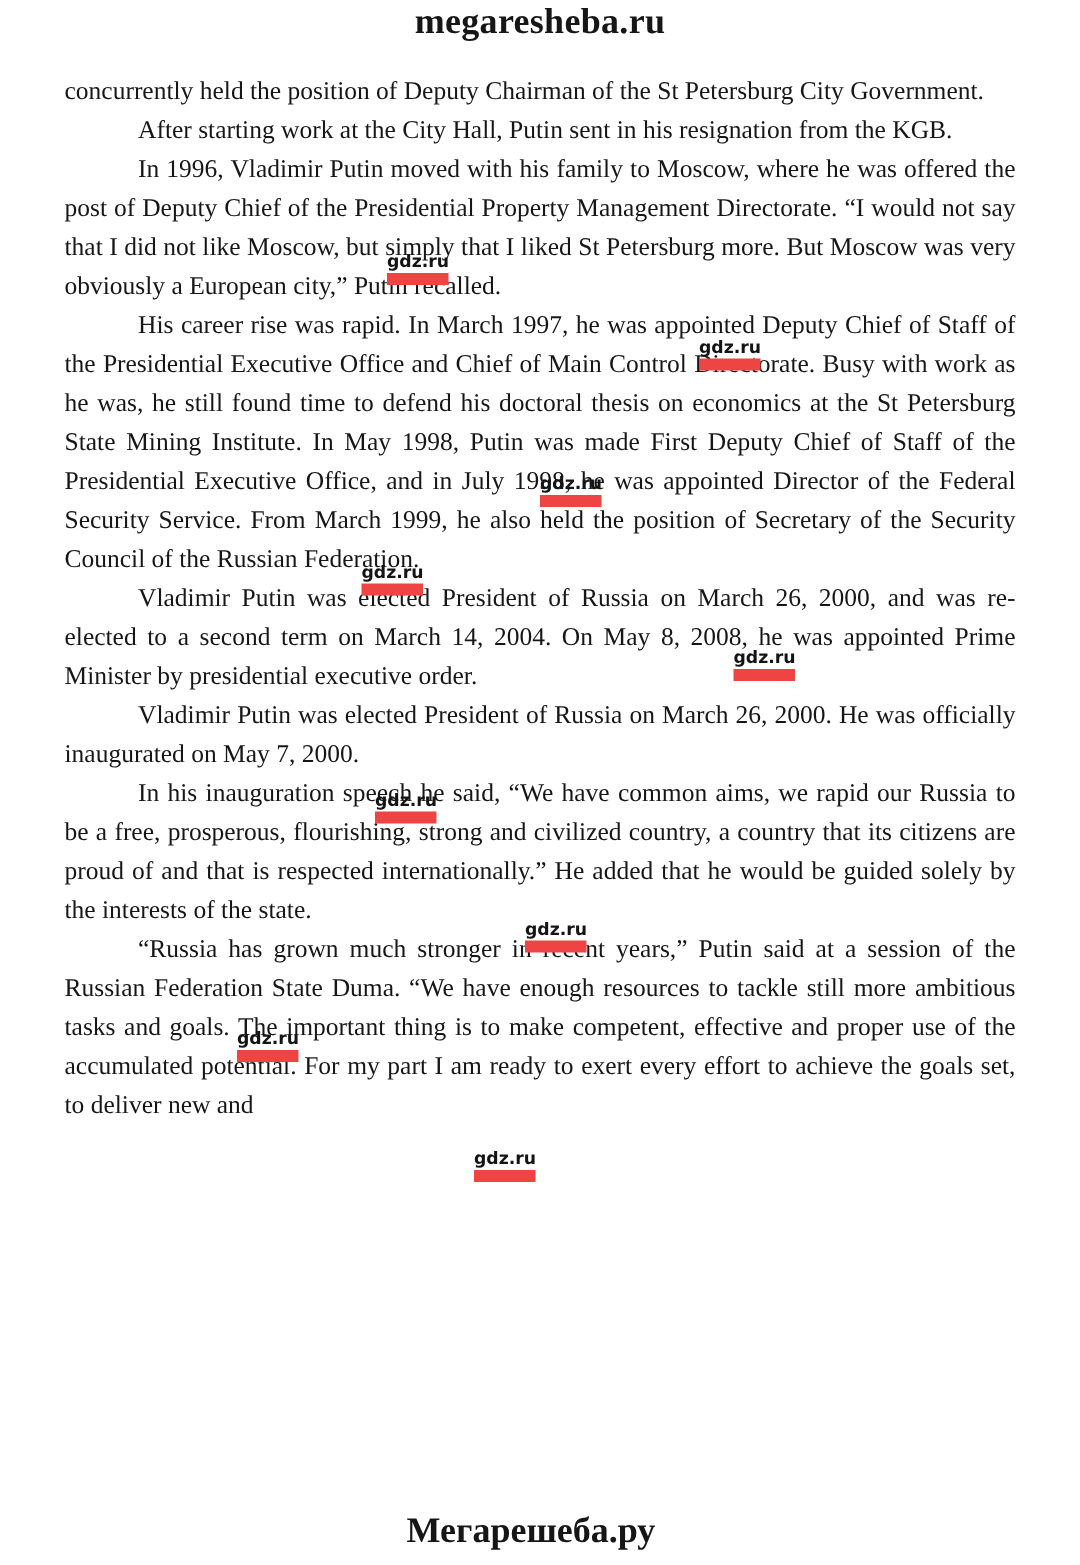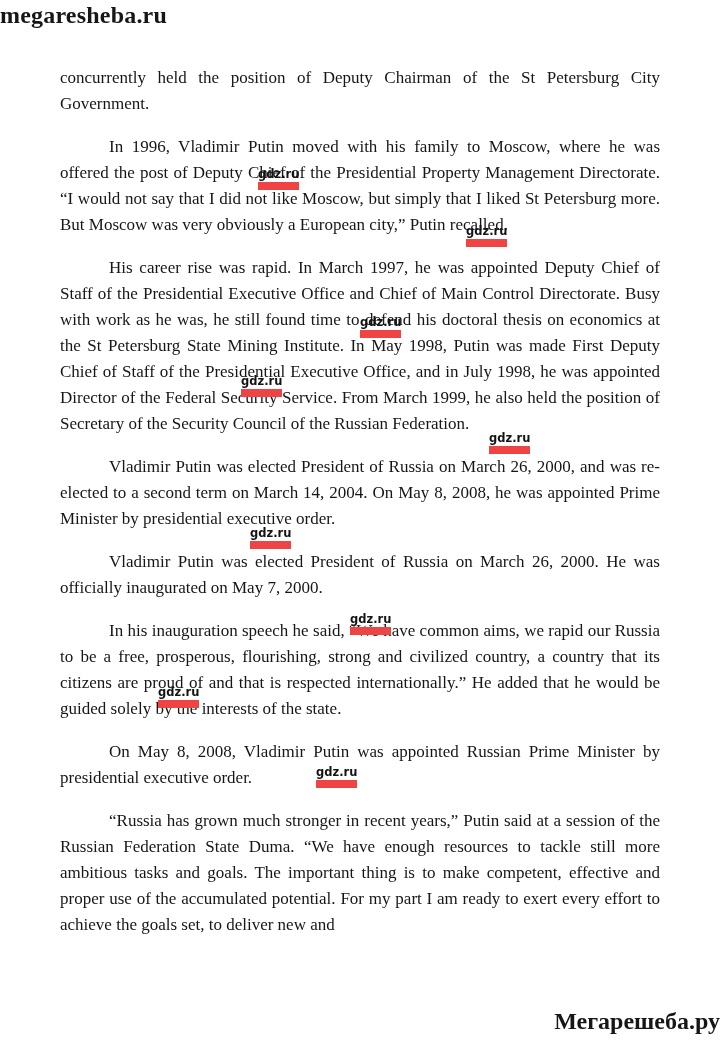--- a/index.html
+++ b/index.html
@@ -8,40 +8,41 @@
     height: 1043px;
     background: #ffffff;
     position: relative;
     overflow: hidden;
     font-family: "Liberation Serif", serif;
     color: #161616;
   }
   .site-header {
     position: absolute;
     top: 2px; left: 0; right: 0;
+    text-align: center;
     font-weight: bold;
     font-size: 24px;
     letter-spacing: 0.2px;
   }
   .article {
     position: absolute;
     left: 43px;
     width: 634px;
     top: 48px;
     font-size: 17px;
     line-height: 26px;
     text-align: justify;
   }
-  .para { margin: 17px; }
+  .para { margin: 0; }
   .para.indent { text-indent: 49px; }
   .site-footer {
     position: absolute;
-    left: 0; right: 0;
+    left: 0; right: 12px;
     bottom: 8px;
-    text-align: right;
+    text-align: center;
     font-weight: bold;
     font-size: 24px;
   }
   .wm-layer {
     position: absolute;
     left: 0; top: 0; right: 0; bottom: 0;
     pointer-events: none;
   }
   .wm {
     position: absolute;
@@ -55,26 +56,26 @@
     white-space: nowrap;
   }
 </style>
 </head>
 <body>
 
 <header class="site-header">megaresheba.ru</header>
 
 <main class="article">
     <p class="para">concurrently held the position of Deputy Chairman of the St Petersburg City Government.</p>
+    <p class="para indent">After starting work at the City Hall, Putin sent in his resignation from the KGB.</p>
     <p class="para indent">In 1996, Vladimir Putin moved with his family to Moscow, where he was offered the post of Deputy Chief of the Presidential Property Management Directorate. “I would not say that I did not like Moscow, but simply that I liked St Petersburg more. But Moscow was very obviously a European city,” Putin recalled.</p>
     <p class="para indent">His career rise was rapid. In March 1997, he was appointed Deputy Chief of Staff of the Presidential Executive Office and Chief of Main Control Directorate. Busy with work as he was, he still found time to defend his doctoral thesis on economics at the St Petersburg State Mining Institute. In May 1998, Putin was made First Deputy Chief of Staff of the Presidential Executive Office, and in July 1998, he was appointed Director of the Federal Security Service. From March 1999, he also held the position of Secretary of the Security Council of the Russian Federation.</p>
     <p class="para indent">Vladimir Putin was elected President of Russia on March 26, 2000, and was re-elected to a second term on March 14, 2004. On May 8, 2008, he was appointed Prime Minister by presidential executive order.</p>
     <p class="para indent">Vladimir Putin was elected President of Russia on March 26, 2000. He was officially inaugurated on May 7, 2000.</p>
     <p class="para indent">In his inauguration speech he said, “We have common aims, we rapid our Russia to be a free, prosperous, flourishing, strong and civilized country, a country that its citizens are proud of and that is respected internationally.” He added that he would be guided solely by the interests of the state.</p>
-    <p class="para indent">On May 8, 2008, Vladimir Putin was appointed Russian Prime Minister by presidential executive order.</p>
     <p class="para indent">“Russia has grown much stronger in recent years,” Putin said at a session of the Russian Federation State Duma. “We have enough resources to tackle still more ambitious tasks and goals. The important thing is to make competent, effective and proper use of the accumulated potential. For my part I am ready to exert every effort to achieve the goals set, to deliver new and</p>
   </main>
 
 <div class="wm-layer">
     <span class="wm" style="left: 258px; top: 169px;">gdz.ru</span>
     <span class="wm" style="left: 466px; top: 226px;">gdz.ru</span>
     <span class="wm" style="left: 360px; top: 317px;">gdz.ru</span>
     <span class="wm" style="left: 241px; top: 376px;">gdz.ru</span>
     <span class="wm" style="left: 489px; top: 433px;">gdz.ru</span>
     <span class="wm" style="left: 250px; top: 528px;">gdz.ru</span>

